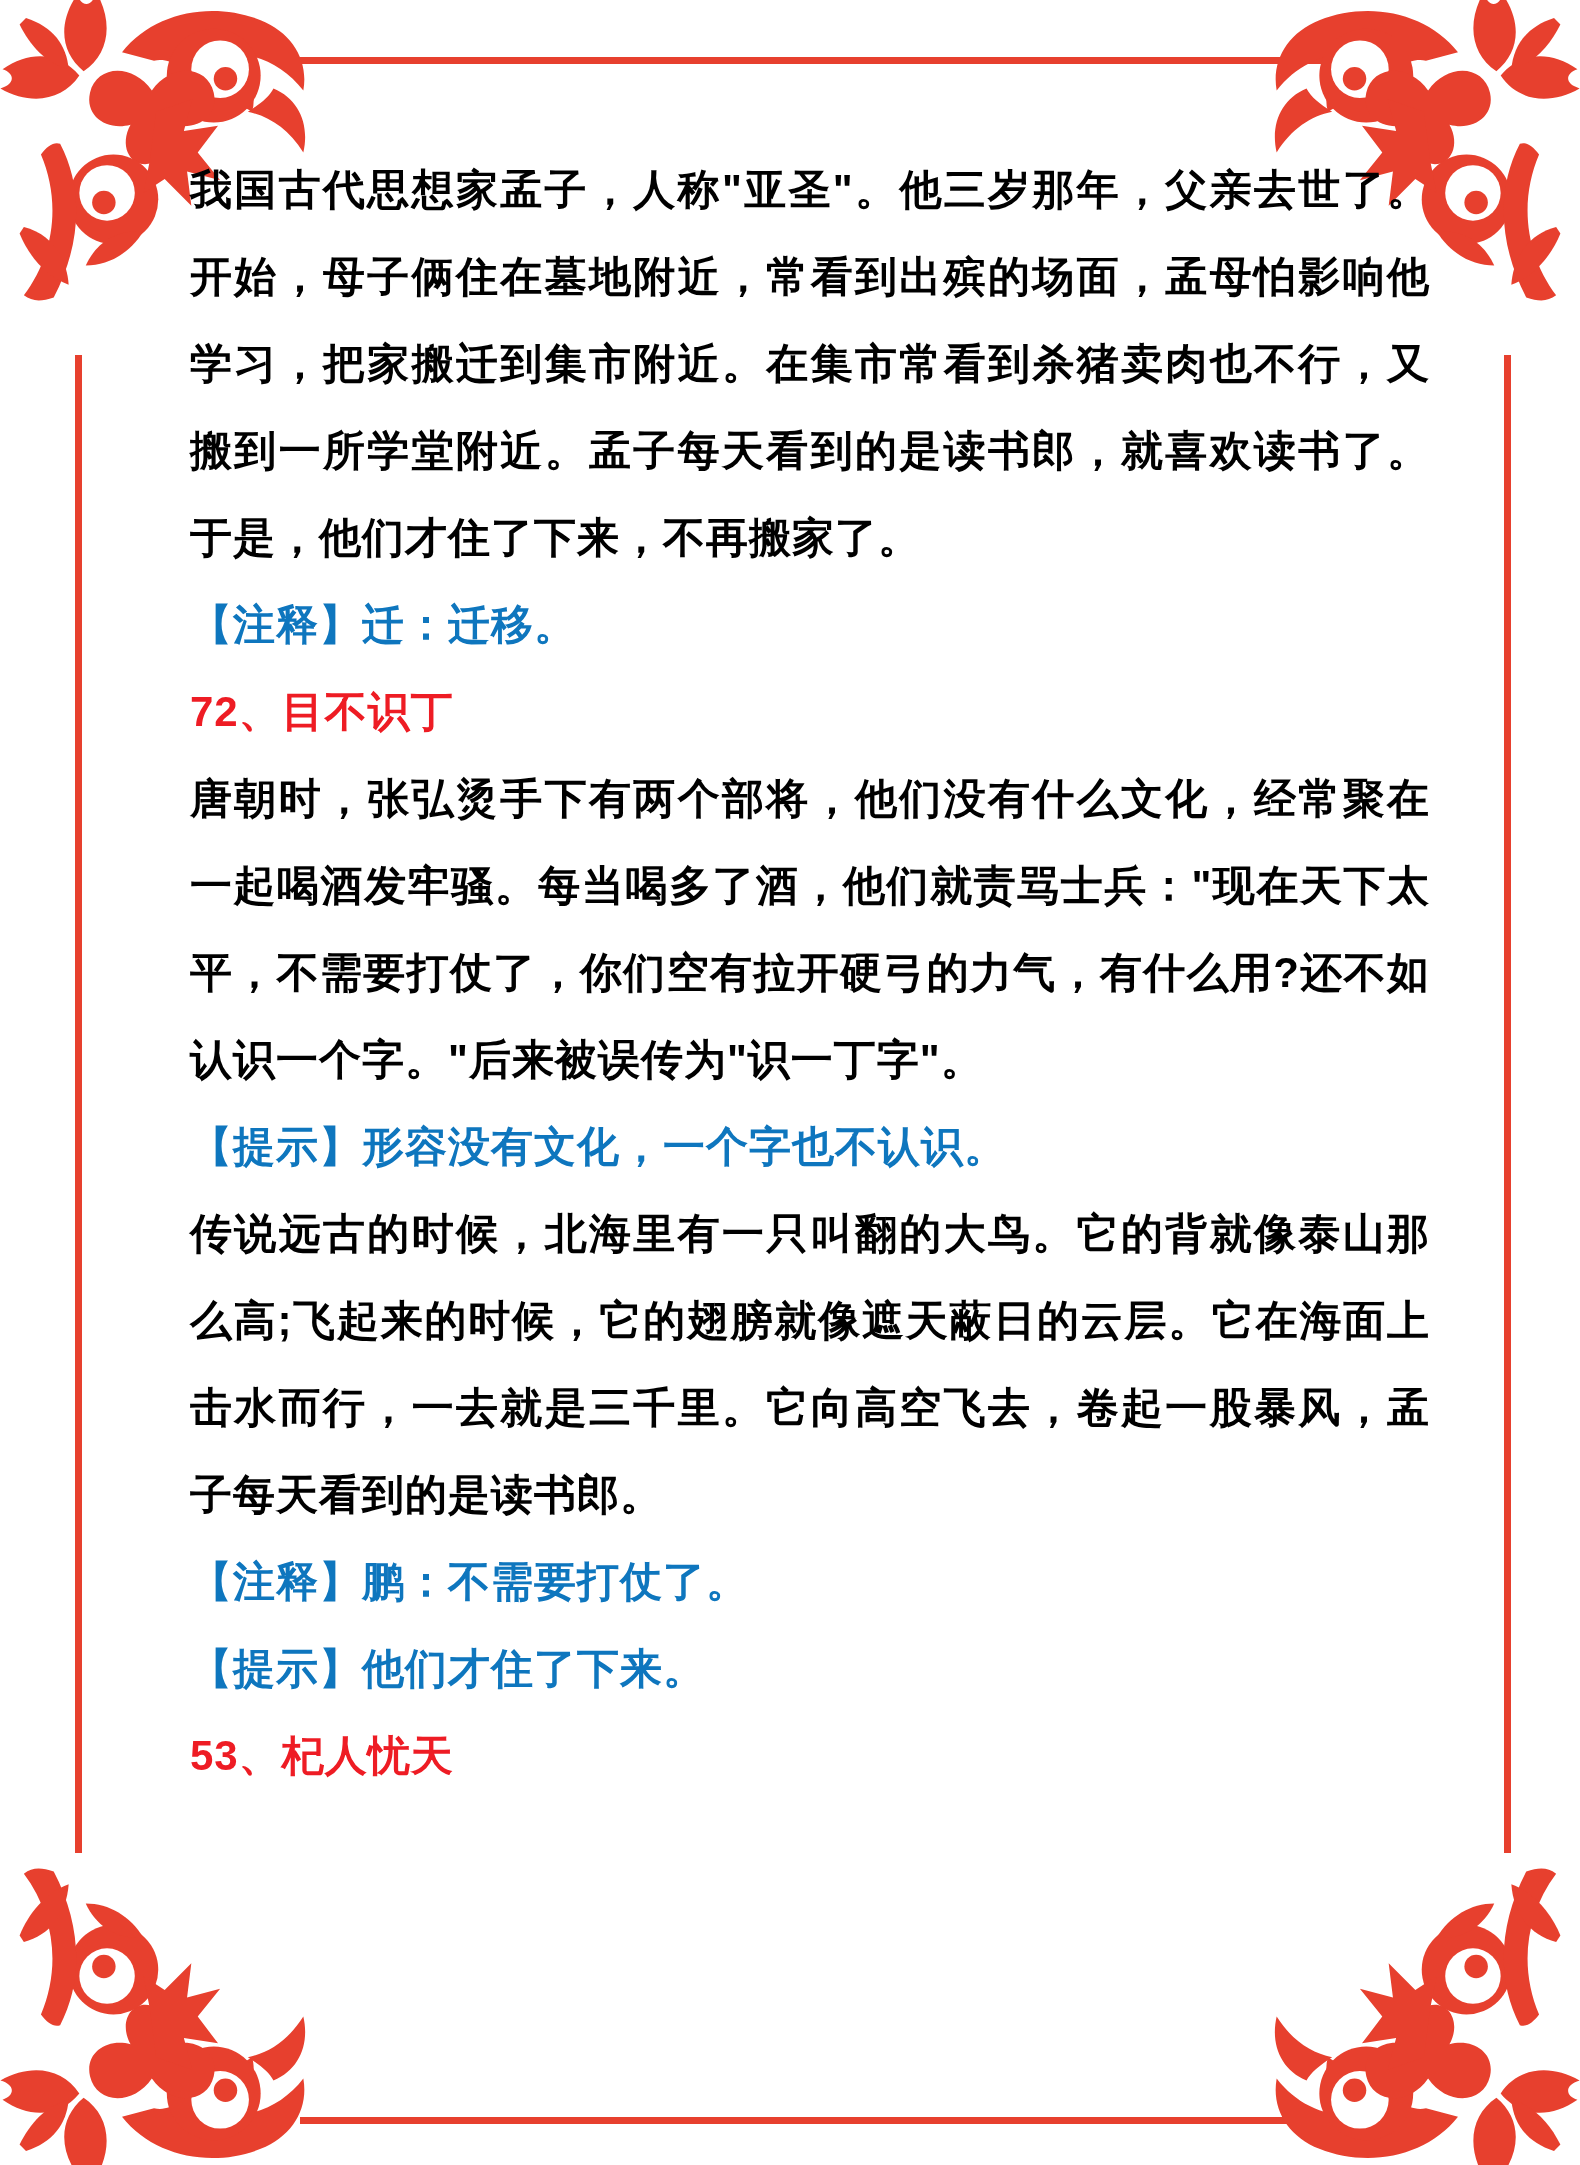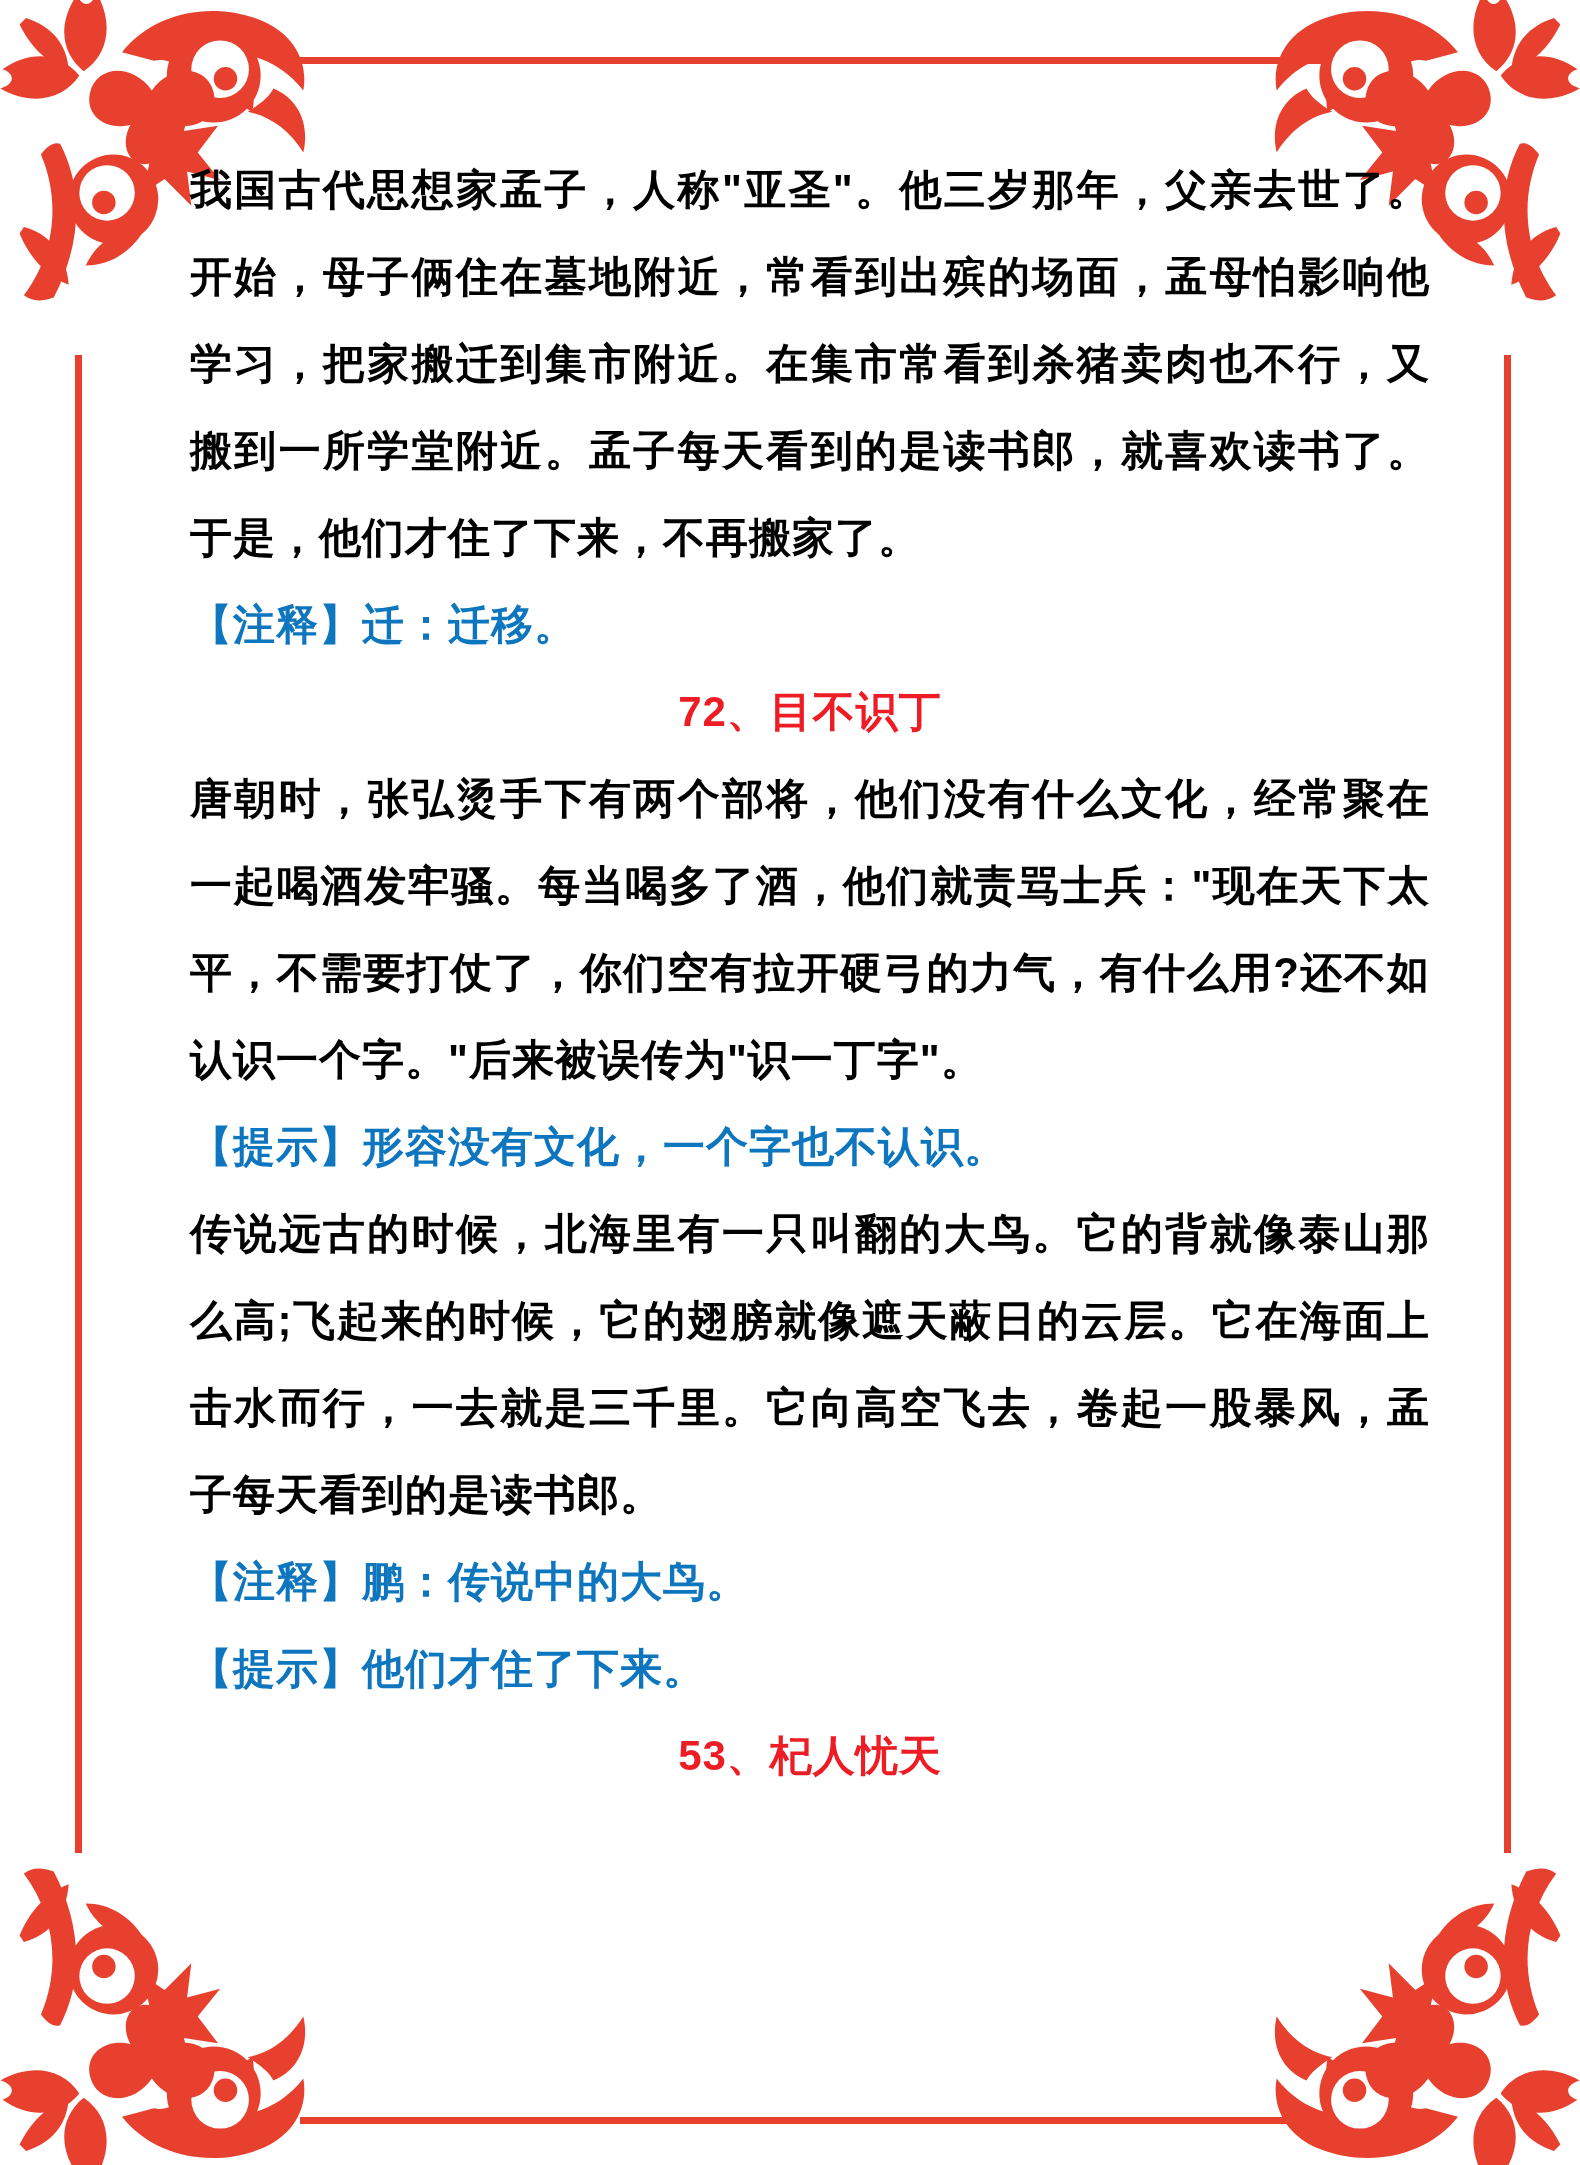--- a/index.html
+++ b/index.html
@@ -31,21 +31,21 @@
   .content p{
     margin:0;
     font-weight:bold;
     font-size:42px;
     line-height:87px;
     letter-spacing:1px;
   }
   p.story{color:#000000;text-align:justify;}
   p.note{color:#0e76be;}
   p.hint{color:#0e76be;}
-  p.heading{color:#ee1c24;text-align:center;}
+  p.heading{color:#ee1c24;}
 </style>
 </head>
 <body>
 
 <div class="page">
 
   <div class="borderline line-top"></div>
   <div class="borderline line-bottom"></div>
   <div class="borderline line-left"></div>
   <div class="borderline line-right"></div>
@@ -139,18 +139,18 @@
     </svg>
   </div>
 
   <main class="content">
     <p class="story">我国古代思想家孟子，人称"亚圣"。他三岁那年，父亲去世了。开始，母子俩住在墓地附近，常看到出殡的场面，孟母怕影响他学习，把家搬迁到集市附近。在集市常看到杀猪卖肉也不行，又搬到一所学堂附近。孟子每天看到的是读书郎，就喜欢读书了。于是，他们才住了下来，不再搬家了。</p>
     <p class="note">【注释】迁：迁移。</p>
     <p class="heading">72、目不识丁</p>
     <p class="story">唐朝时，张弘烫手下有两个部将，他们没有什么文化，经常聚在一起喝酒发牢骚。每当喝多了酒，他们就责骂士兵："现在天下太平，不需要打仗了，你们空有拉开硬弓的力气，有什么用?还不如认识一个字。"后来被误传为"识一丁字"。</p>
     <p class="hint">【提示】形容没有文化，一个字也不认识。</p>
     <p class="story">传说远古的时候，北海里有一只叫翻的大鸟。它的背就像泰山那么高;飞起来的时候，它的翅膀就像遮天蔽日的云层。它在海面上击水而行，一去就是三千里。它向高空飞去，卷起一股暴风，孟子每天看到的是读书郎。</p>
-    <p class="note">【注释】鹏：传说中的大鸟。</p>
+    <p class="note">【注释】鹏：不需要打仗了。</p>
     <p class="hint">【提示】他们才住了下来。</p>
     <p class="heading">53、杞人忧天</p>
   </main>
 
 </div>
 
 </body></html>

